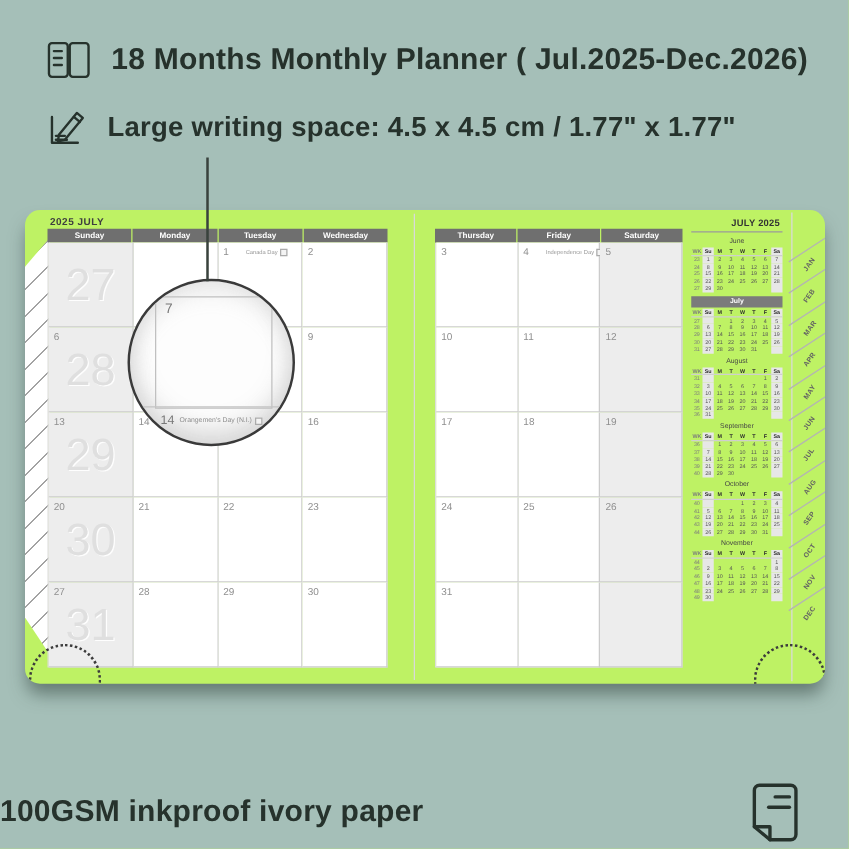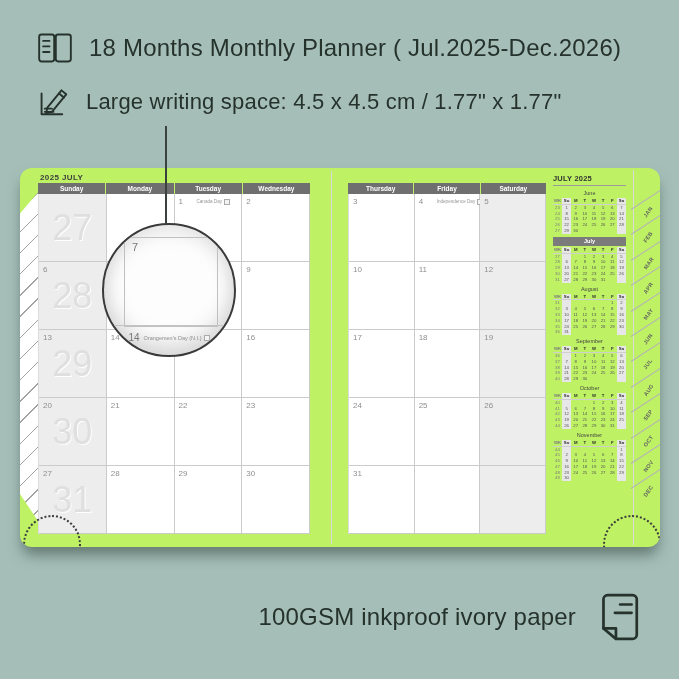--- a/index.html
+++ b/index.html
@@ -4,25 +4,25 @@
 <style>
   html,body{margin:0;padding:0}
   body{
     width:679px;height:679px;position:relative;overflow:hidden;
     background:#a5bfb8;
     font-family:"Liberation Sans","DejaVu Sans",sans-serif;
     -webkit-font-smoothing:antialiased;
   }
   
   .feature{position:absolute;display:flex;align-items:center;gap:15px;color:#26322c}
-  .feature .f-label{font-size:24px;font-weight:400;letter-spacing:.2px;white-space:nowrap}
+  .feature .f-label{font-size:24px;font-weight:700;letter-spacing:.2px;white-space:nowrap}
   .feature-1{left:36px;top:30px}
   .feature-2{left:36px;top:84px}
   .feature-2 .f-label{font-size:22px}
-  .feature-3{left:0;top:591px;width:641px;justify-content:flex-end;gap:17px}
+  .feature-3{left:0;top:624px;width:641px;justify-content:space-between;gap:17px}
   .f-icon svg{display:block}
 
   .leader-line{position:absolute;left:165px;top:126px;width:2px;height:99px;background:#39423c;z-index:7}
 
   
   .planner{
     position:absolute;left:20px;top:168px;width:640px;height:379px;
     background:#bef264;border-radius:12px;overflow:hidden;z-index:1;
     box-shadow:0 10px 14px -2px rgba(47,66,58,.55);
   }
@@ -45,21 +45,21 @@
   .wm{position:absolute;left:50%;top:50%;transform:translate(-50%,-50%);font-size:36px;color:#dfdfdf;text-shadow:1px 1px 0 rgba(255,255,255,.9)}
   .dnum{position:absolute;left:4px;top:3px;font-size:8px;color:#8f8f8f}
   .hol{position:absolute;left:22px;top:5px;font-size:4.6px;color:#979797;white-space:nowrap}
   .flag{display:inline-block;width:4px;height:3.5px;border:1px solid #ababab;background:#f4f4f4;margin-left:2px;vertical-align:middle}
 
   .fold{position:absolute;left:311px;top:3px;bottom:3px;width:1px;background:#d9d9d9}
   .page-edge{position:absolute;left:613px;top:2px;bottom:2px;width:1px;background:#dadada}
 
   
   .sidebar{position:absolute;left:533px;top:5px;width:73px}
-  .sb-title{font-size:7.5px;font-weight:bold;color:#333;text-align:left;padding:1px 2px 2px 0;border-bottom:1px solid #9a9a9a;margin-bottom:4px;letter-spacing:.2px}
+  .sb-title{font-size:7.5px;font-weight:bold;color:#333;text-align:right;padding:1px 2px 2px 0;border-bottom:1px solid #9a9a9a;margin-bottom:4px;letter-spacing:.2px}
   .mini{margin-bottom:3px}
   .mini-name{font-size:5.5px;color:#444;text-align:center;height:7px;line-height:7px;margin-bottom:1px}
   .mini-name.cur{background:#7b7b7b;color:#fff;font-weight:bold;height:9px;line-height:9px}
   .mini-grid{display:grid;grid-template-columns:9px repeat(7,1fr)}
   .mc{font-size:4.3px;height:5.8px;line-height:5.8px;text-align:center;color:#555;overflow:hidden}
   .mc.h{font-weight:bold;color:#2e2e2e;border-bottom:1px solid #cfcfcf}
   .mc.we{background:#e7e7e7}
   .mc.wk{color:#7d7d7d}
 
   

